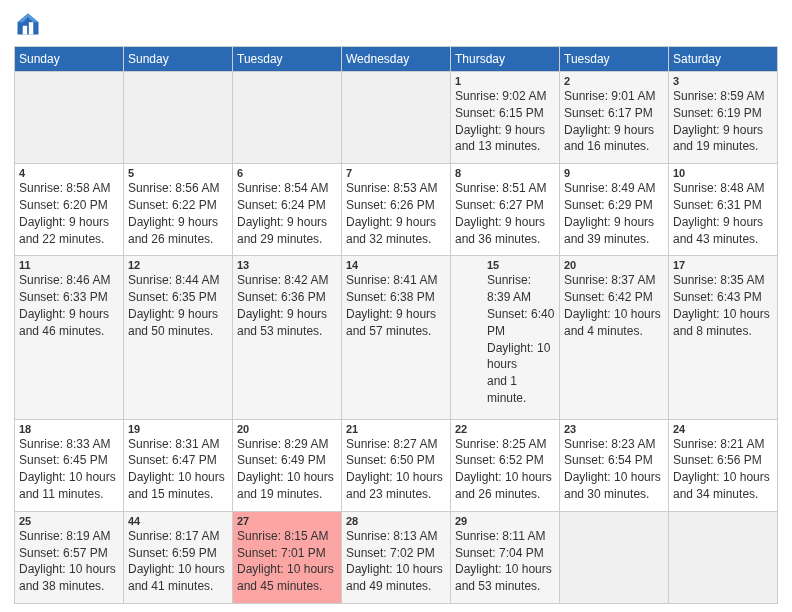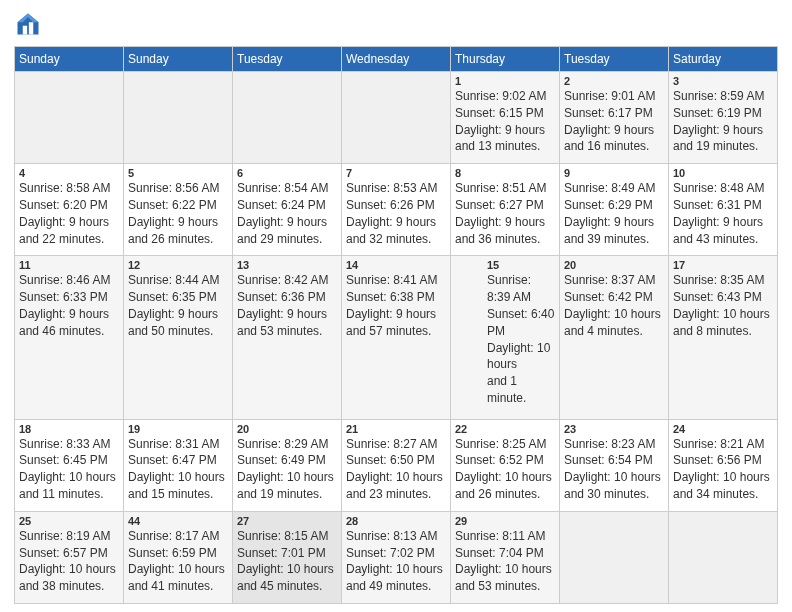--- a/index.html
+++ b/index.html
@@ -252,21 +252,21 @@
         </tr>
         <tr>
           <td style="background-color: rgb(245, 245, 245);">
             <span class="day-num">25</span>
             <div class="day-info">Sunrise: 8:19 AM<br>Sunset: 6:57 PM<br>Daylight: 10 hours<br>and 38 minutes.</div>
           </td>
           <td style="background-color: rgb(245, 245, 245);">
             <span class="day-num">44</span>
             <div class="day-info">Sunrise: 8:17 AM<br>Sunset: 6:59 PM<br>Daylight: 10 hours<br>and 41 minutes.</div>
           </td>
-          <td style="background-color: #e5e5e5; margin-left: 16px;">
+          <td style="background-color: #fca5a5; margin-left: 16px;">
             <span class="day-num">27</span>
             <div class="day-info">Sunrise: 8:15 AM<br>Sunset: 7:01 PM<br>Daylight: 10 hours<br>and 45 minutes.</div>
           </td>
           <td style="background-color: rgb(245, 245, 245);">
             <span class="day-num">28</span>
             <div class="day-info">Sunrise: 8:13 AM<br>Sunset: 7:02 PM<br>Daylight: 10 hours<br>and 49 minutes.</div>
           </td>
           <td style="background-color: rgb(245, 245, 245); margin-top: 21px;">
             <span class="day-num">29</span>
             <div class="day-info">Sunrise: 8:11 AM<br>Sunset: 7:04 PM<br>Daylight: 10 hours<br>and 53 minutes.</div>

